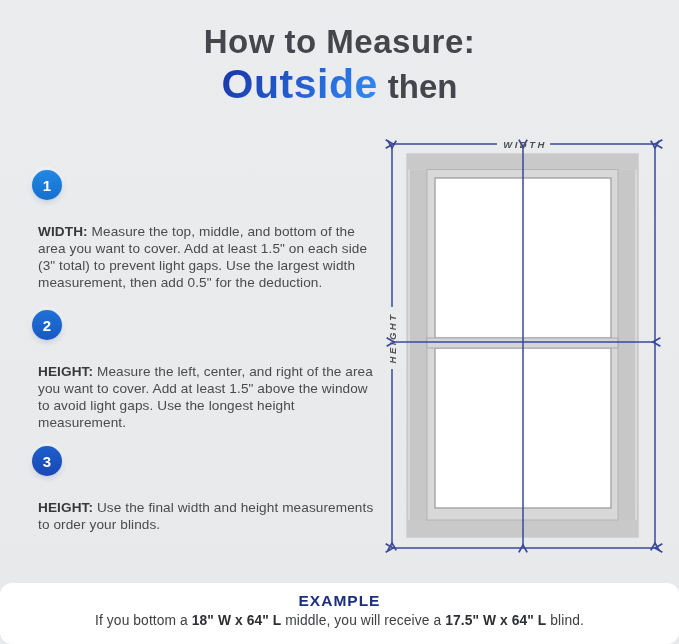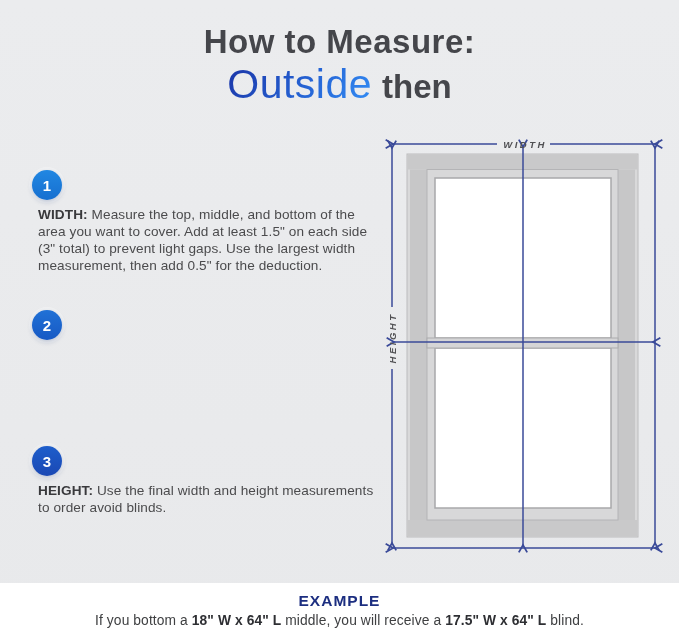--- a/index.html
+++ b/index.html
@@ -9,58 +9,58 @@
     background:#eaebec;
     overflow:hidden;
   }
   .canvas{position:relative;width:679px;height:644px;background:linear-gradient(180deg,#ebecee 0%,#e8e9eb 100%);}
 
   
   .title-block{position:absolute;top:24px;left:0;width:679px;text-align:center;}
   .title-line1{font-size:33px;font-weight:600;color:#45464b;letter-spacing:.5px;line-height:1.1;}
   .title-line2{margin-top:2px;line-height:1.1;}
   .title-highlight{
-    font-size:41px;font-weight:400;letter-spacing:.5px;
+    font-size:41px;font-weight:700;letter-spacing:.5px;
     background:linear-gradient(125deg,#1c3cae 10%,#2563d4 55%,#338ef6 100%);
     -webkit-background-clip:text;background-clip:text;color:transparent;
   }
   .title-suffix{font-size:33px;font-weight:600;color:#45464b;margin-left:10px;}
 
   
   .step{position:absolute;left:38px;width:336px;}
   .step-circle{
     width:30px;height:30px;border-radius:50%;
     display:flex;align-items:center;justify-content:center;
     color:#fff;font-size:15px;font-weight:700;
     box-shadow:0 2px 5px rgba(30,60,120,.25), 0 0 0 3px rgba(255,255,255,.35);
     margin-left:-6px;
   }
   .circle-1{background:linear-gradient(180deg,#2187e2,#166fd0);}
   .circle-2{background:linear-gradient(180deg,#2071d6,#1759c4);}
   .circle-3{background:linear-gradient(180deg,#1e5ecb,#1a48b4);}
   .step-text{
-    margin-top:7px;font-size:13.6px;line-height:16.9px;color:#4b4b4d;letter-spacing:.1px;
+    margin-top:24px;font-size:13.6px;line-height:16.9px;color:#4b4b4d;letter-spacing:.1px;
   }
   .step-label{font-weight:700;color:#39393c;}
   #step1{top:170px;}
   #step2{top:310px;}
   #step3{top:446px;}
 
   
   .diagram{position:absolute;left:380px;top:130px;width:292px;height:440px;font-style:italic;}
   .diagram svg{display:block;}
   .measure-label{
     font-family:"Liberation Sans","DejaVu Sans",sans-serif;
     font-size:9.5px;font-weight:600;fill:#505053;letter-spacing:2.5px;
   }
 
   
   .footer{
     position:absolute;left:0;top:583px;width:679px;height:61px;
-    background:#ffffff;text-align:center;
+    background:#ffffff;text-align:center;border-radius:12px;
   }
   .example-heading{
     margin-top:9px;font-size:15.5px;font-weight:800;color:#1c2e80;letter-spacing:1px;
   }
   .example-sentence{
     margin-top:3px;font-size:13.8px;color:#3f4042;letter-spacing:.1px;
   }
   .example-sentence b{color:#2e2f33;font-weight:700;}
 </style>
 </head>
@@ -77,26 +77,29 @@
 
   <div class="step" id="step1">
     <div class="step-circle circle-1">1</div>
     <div class="step-text">
       <span class="step-label">WIDTH:</span><span> Measure the top, middle, and bottom of the area you want to cover. Add at least 1.5" on each side (3" total) to prevent light gaps. Use the largest width measurement, then add 0.5" for the deduction.</span>
     </div>
   </div>
 
   <div class="step" id="step2">
     <div class="step-circle circle-2">2</div>
+    <div class="step-text">
+      <span class="step-label">HEIGHT:</span><span> Measure the left, center, and right of the area you want to cover. Add at least 1.5" above the window to avoid light gaps. Use the longest height measurement.</span>
+    </div>
   </div>
 
   <div class="step" id="step3">
     <div class="step-circle circle-3">3</div>
     <div class="step-text">
-      <span class="step-label">HEIGHT:</span><span> Use the final width and height measurements to order avoid blinds.</span>
+      <span class="step-label">HEIGHT:</span><span> Use the final width and height measurements to order your blinds.</span>
     </div>
   </div>
 
   <div class="diagram">
     <svg width="292" height="440" viewBox="0 0 292 440">
       <defs>
         <marker id="arr" viewBox="0 0 10 10" refX="1.5" refY="5" markerWidth="7" markerHeight="7" orient="auto-start-reverse">
           <path d="M8.5,1 L1.5,5 L8.5,9" fill="none" stroke="#3a4a99" stroke-width="1.7"></path>
         </marker>
       </defs>

